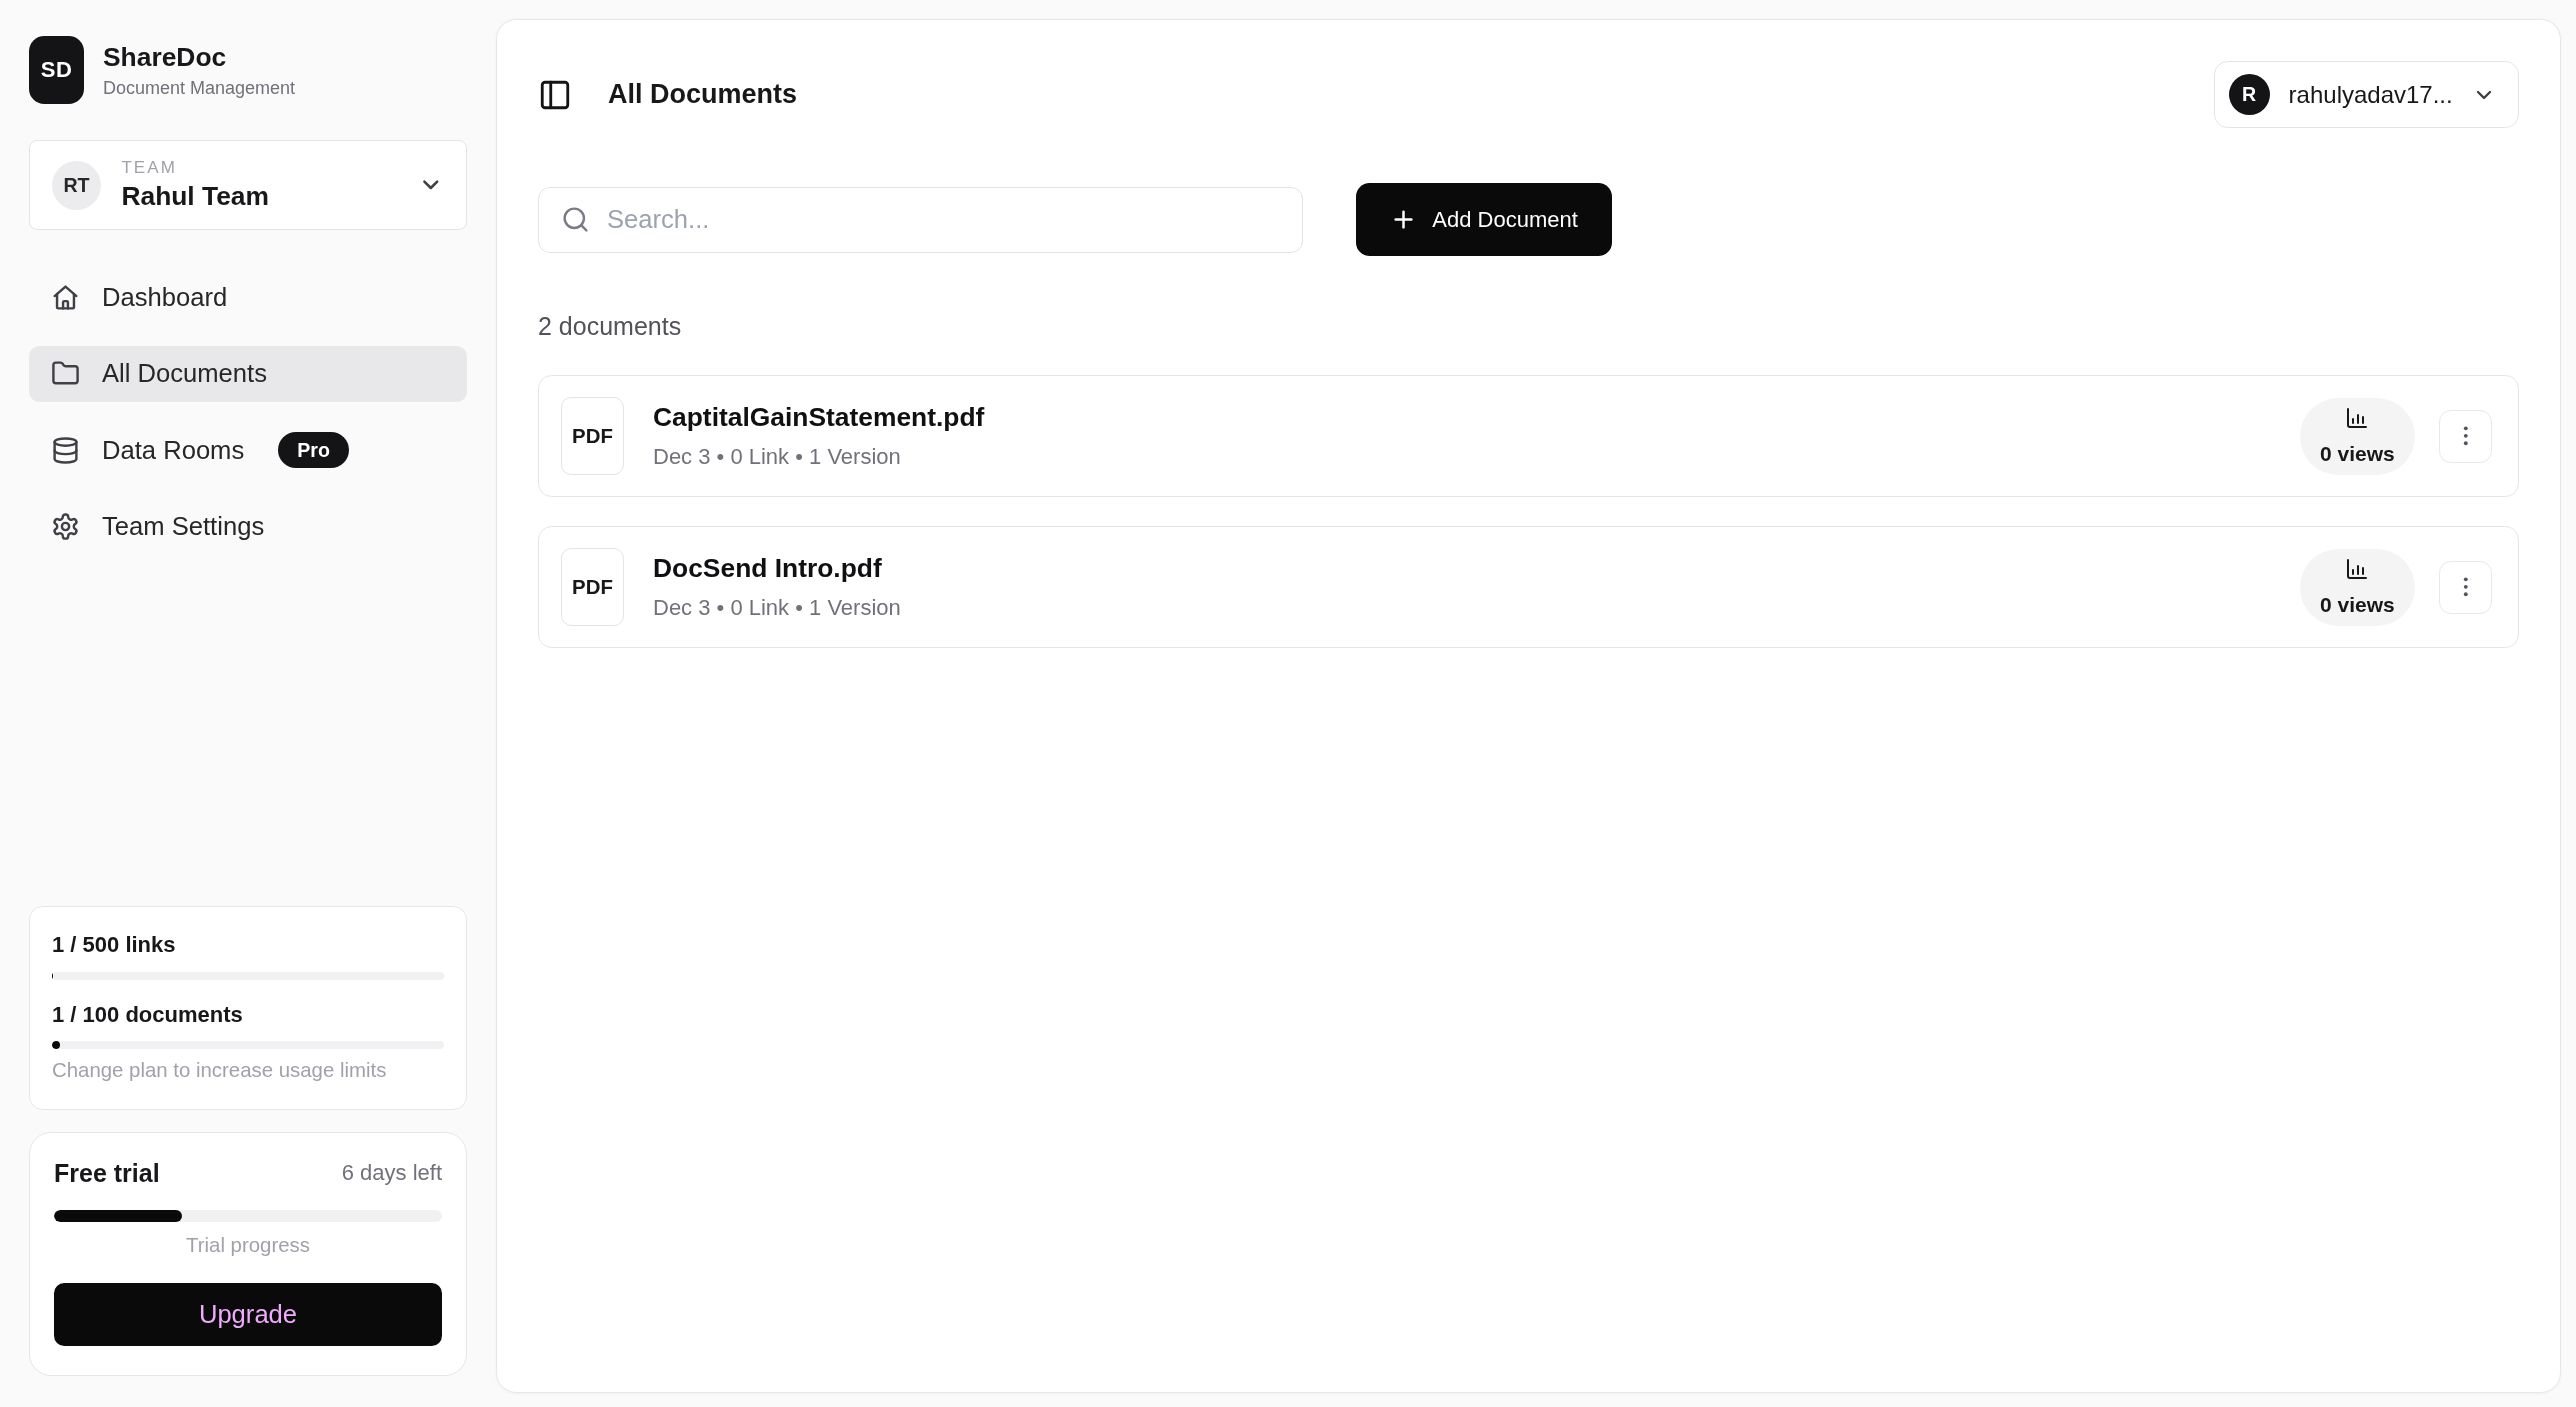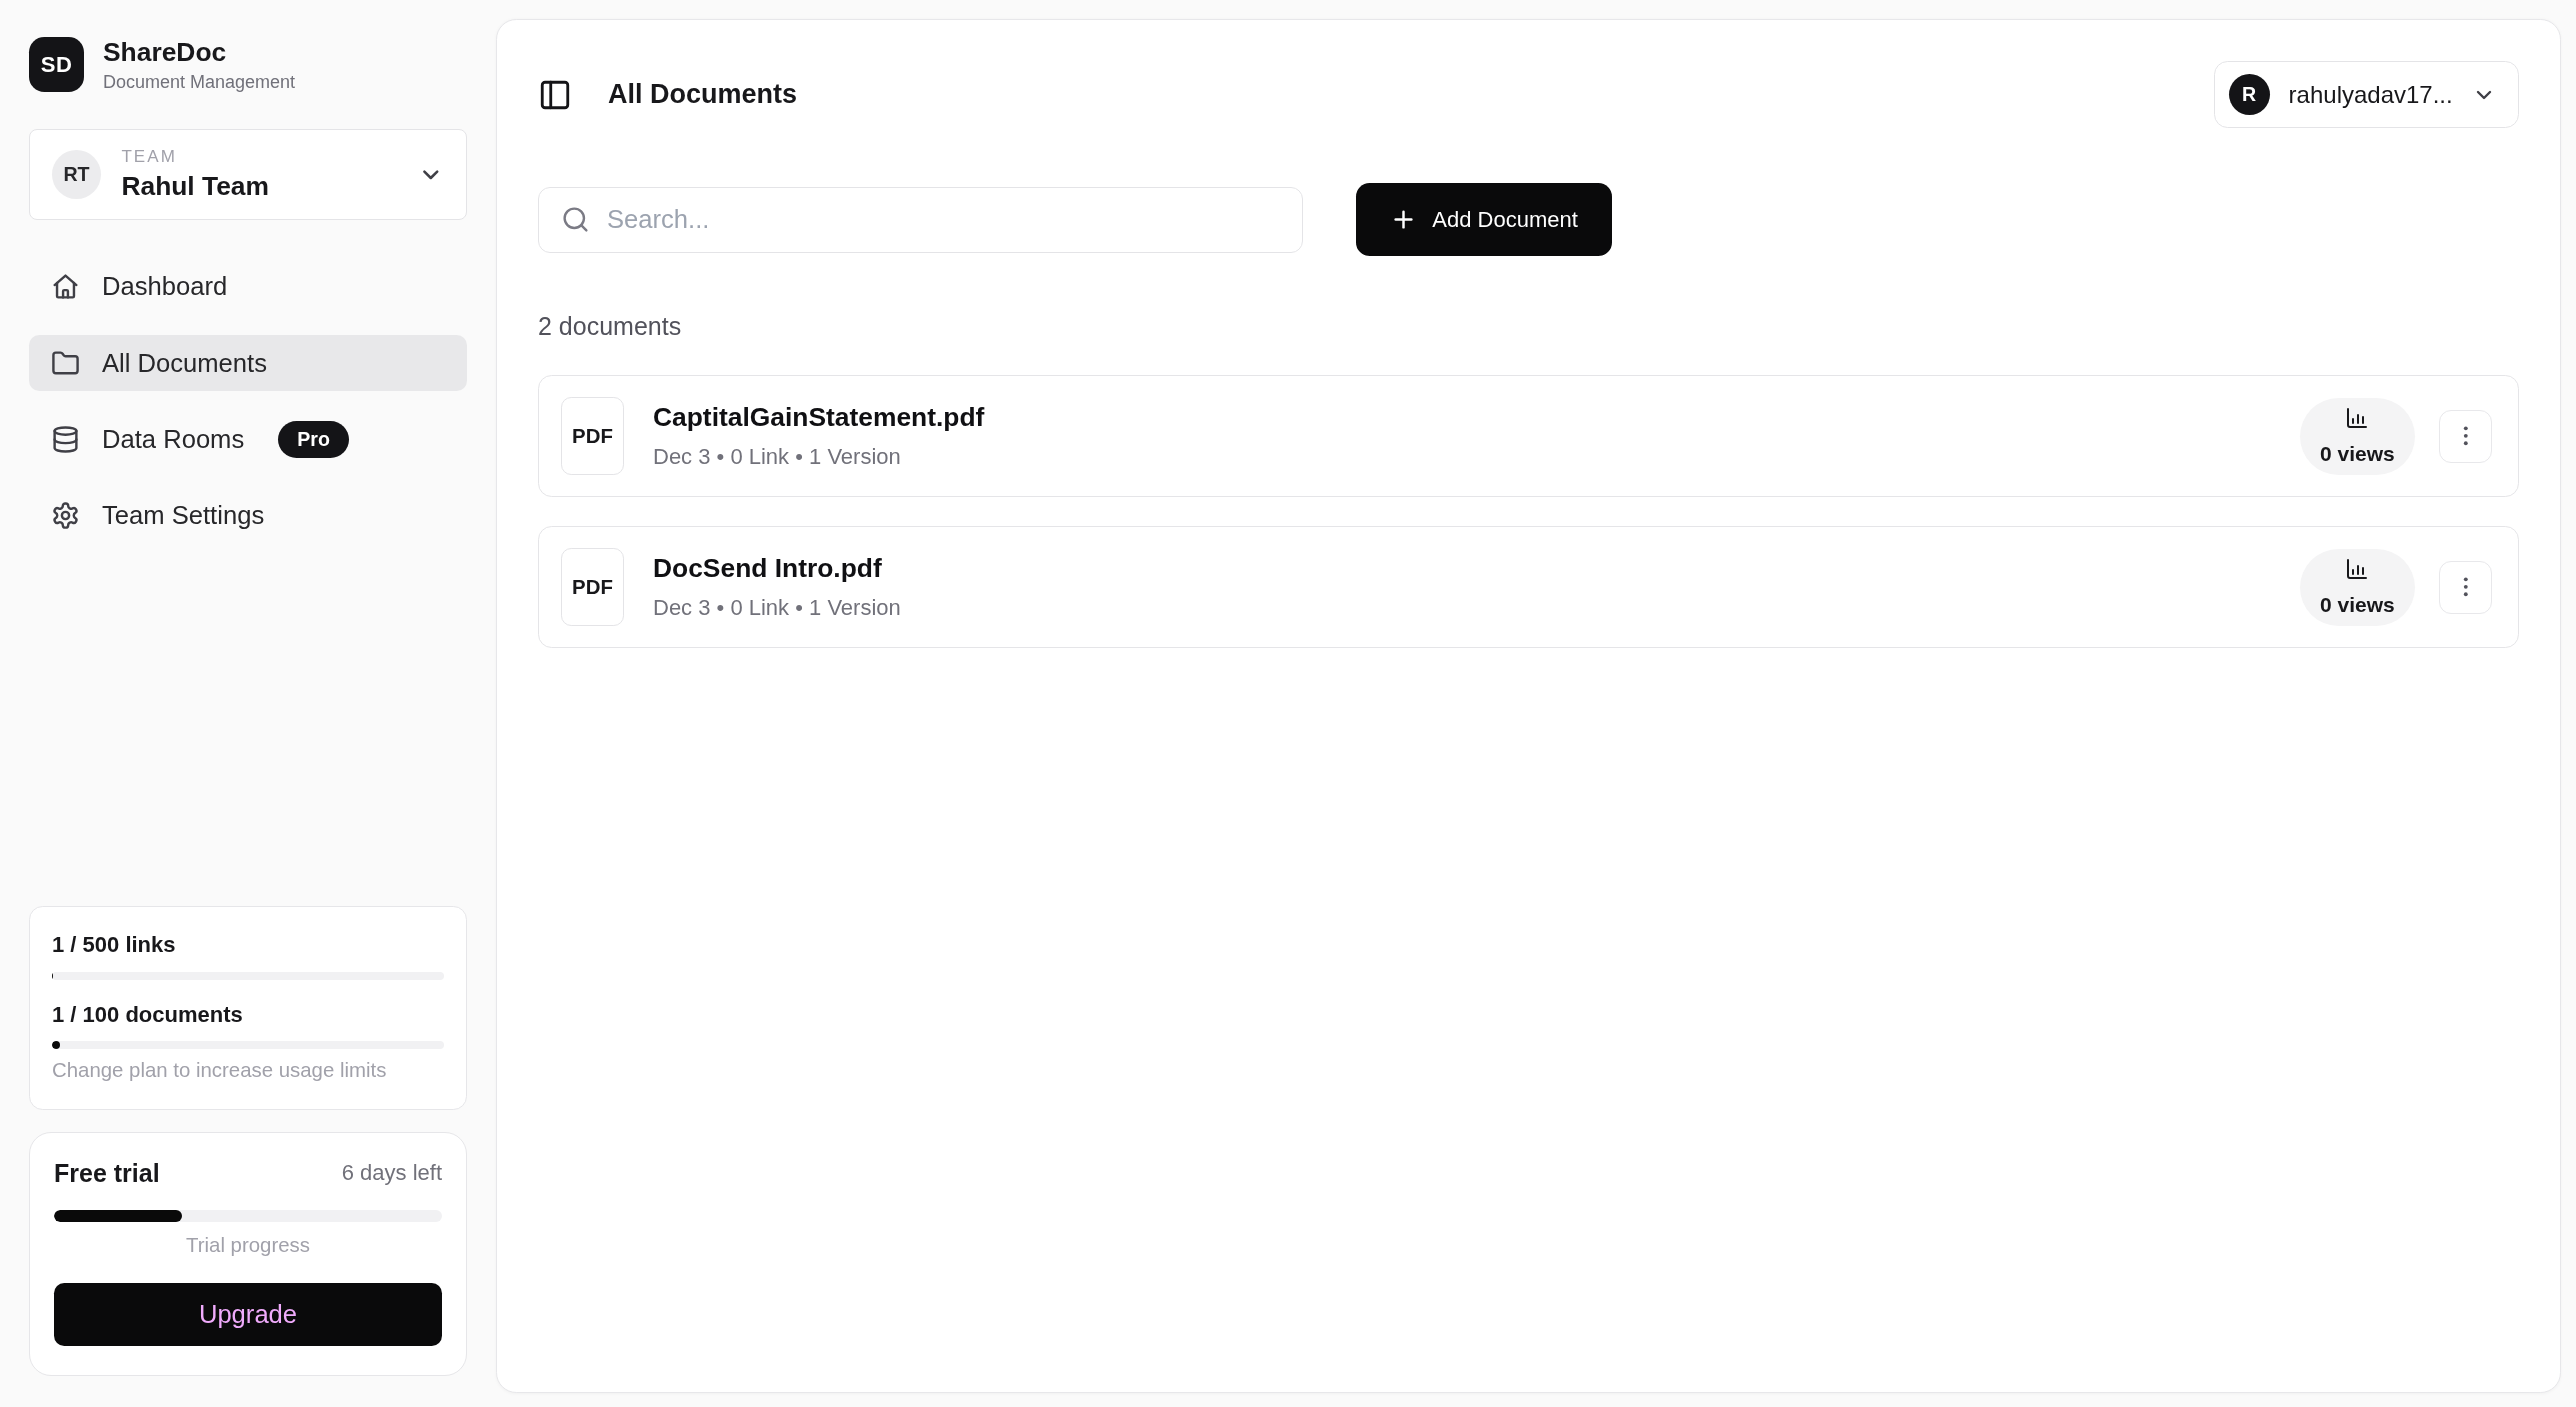--- a/index.html
+++ b/index.html
@@ -11,21 +11,21 @@
   svg { display:block; }
 
   
   .sidebar {
     width:496px; flex-shrink:0; height:100%;
     padding:36px 29px 31px 29px;
     display:flex; flex-direction:column;
   }
   .logo-row { display:flex; align-items:center; gap:19px; }
   .logo-box {
-    width:55px; height:55px; border-radius:15.3px; background:#141417;
+    width:55px; height:68px; border-radius:15.3px; background:#141417;
     color:#fff; font-weight:bold; font-size:22px;
     display:flex; align-items:center; justify-content:center; letter-spacing:0.4px;
   }
   .app-name { font-size:26.4px; font-weight:700; line-height:1.25; }
   .app-sub { font-size:18px; color:#71717a; margin-top:3.4px; }
 
   .team-card {
     margin-top:36px; background:#fff; border:0.9px solid #e4e4e7; border-radius:8px;
     padding:17px 22px; display:flex; align-items:center; gap:20.4px; cursor:pointer;
   }

